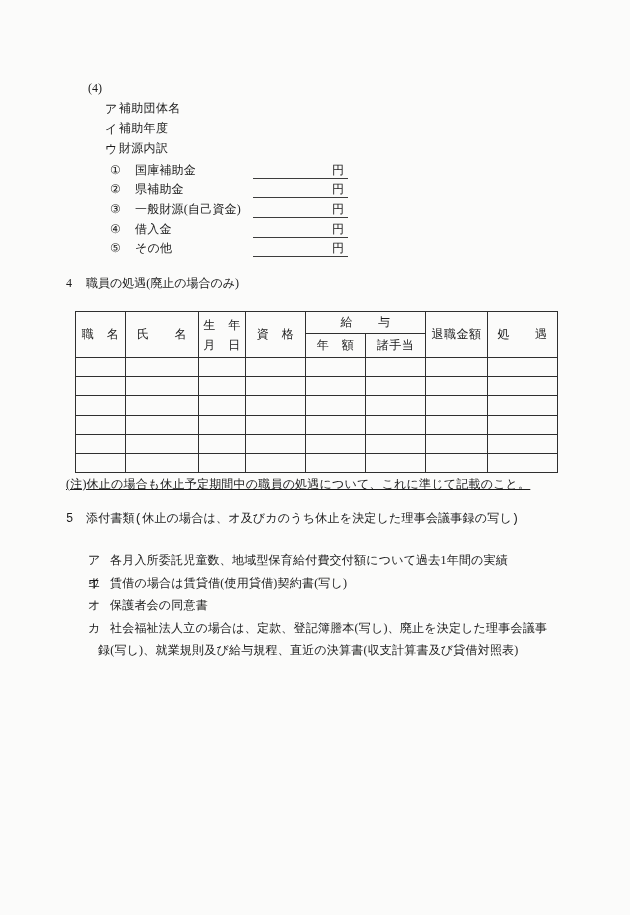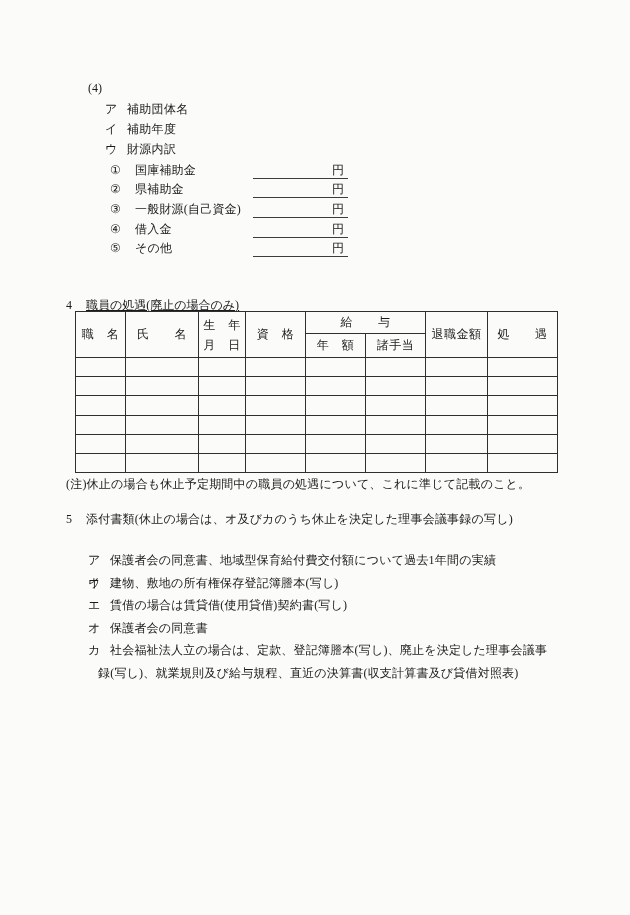--- a/index.html
+++ b/index.html
@@ -16,57 +16,57 @@
     margin: 0 auto;
   }
 
   
   .blockA { position: absolute; top: 78px; left: 0; width: 630px; }
   .a-head { position: relative; height: 21px; line-height: 21px; white-space: nowrap; }
   .a-head .a-lab { position: absolute; left: 88px; }
   .a-head .a-txt { position: absolute; left: 122px; letter-spacing: 0.3px; }
   .a-item { position: relative; height: 20px; line-height: 20px; white-space: nowrap; }
   .a-item .a-lab { position: absolute; left: 105px; }
-  .a-item .a-txt { position: absolute; left: 127px; letter-spacing: 0.3px; }
+  .a-item .a-txt { position: absolute; left: 119px; letter-spacing: 0.3px; font-family: Liberation Mono, monospace; }
 
   .funding { position: absolute; top: 159px; left: 0; width: 630px; }
   .f-row { display: flex; height: 19.7px; line-height: 18px; align-items: flex-end; white-space: nowrap; }
   .f-num { margin-left: 110px; width: 25px; }
   .f-name { width: 118px; letter-spacing: 0.2px; }
   .f-blank {
     width: 95px; height: 18px;
     border-bottom: 1px solid #3c3c3c;
     text-align: right; padding-right: 4px;
   }
 
   
   .sec-head { position: absolute; white-space: nowrap; line-height: 15px; }
   .sec-head .s-num { display: inline-block; width: 20px; }
-  #sec4-head { top: 298px; left: 66px; text-decoration: underline; }
+  #sec4-head { top: 276px; left: 66px; }
 
   table.staff {
     position: absolute; top: 311px; left: 75px;
     border-collapse: collapse; table-layout: fixed;
     width: 482px;
   }
   table.staff th, table.staff td {
     border: 1px solid #2f2f2f;
     font-weight: normal; font-size: 12px;
     text-align: center; vertical-align: middle;
     padding: 0; letter-spacing: 0.5px;
   }
   table.staff thead tr.h1 { height: 22px; }
   table.staff thead tr.h2 { height: 24px; }
   table.staff tbody tr { height: 19.2px; }
   .two-line div { line-height: 20px; }
 
-  #note-line { position: absolute; top: 476px; left: 66px; white-space: nowrap; letter-spacing: 0.2px; }
+  #note-line { position: absolute; top: 476px; left: 66px; white-space: nowrap; letter-spacing: 0.2px; text-decoration: underline; }
 
   
-  #sec5-head { top: 512px; left: 66px; letter-spacing: 0.2px; }
+  #sec5-head { top: 512px; left: 66px; letter-spacing: 0.2px; font-family: Liberation Mono, monospace; }
   .s5-list { position: absolute; top: 549px; left: 0; width: 630px; }
   .s5-item {
     position: relative;
     margin-left: 98px;
     width: 452px;
     text-indent: 12px;
     line-height: 22.5px;
     letter-spacing: 0.2px;
   }
   .s5-item .s5-lab { position: absolute; left: -10px; top: 0; text-indent: 0; }
@@ -221,28 +221,27 @@
 
   <div id="note-line">(注)休止の場合も休止予定期間中の職員の処遇について、これに準じて記載のこと。</div>
 
   <div class="sec-head" id="sec5-head">
     <span class="s-num">5</span><span>添付書類(休止の場合は、オ及びカのうち休止を決定した理事会議事録の写し)</span>
   </div>
 
   <div class="s5-list">
     <div class="s5-item">
       <span class="s5-lab">ア</span>
-      <span>保護者会の同意書、地域型保育給付費交付額について過去1年間の実績</span>
+      <span>各月入所委託児童数、地域型保育給付費交付額について過去1年間の実績</span>
     </div>
     <div class="s5-item">
       <span class="s5-lab">イ</span>
     </div>
     <div class="s5-item">
       <span class="s5-lab">ウ</span>
-      <span>建物、敷地の所有権保存登記簿謄本(写し)</span>
     </div>
     <div class="s5-item">
       <span class="s5-lab">エ</span>
       <span>賃借の場合は賃貸借(使用貸借)契約書(写し)</span>
     </div>
     <div class="s5-item">
       <span class="s5-lab">オ</span>
       <span>保護者会の同意書</span>
     </div>
     <div class="s5-item">

